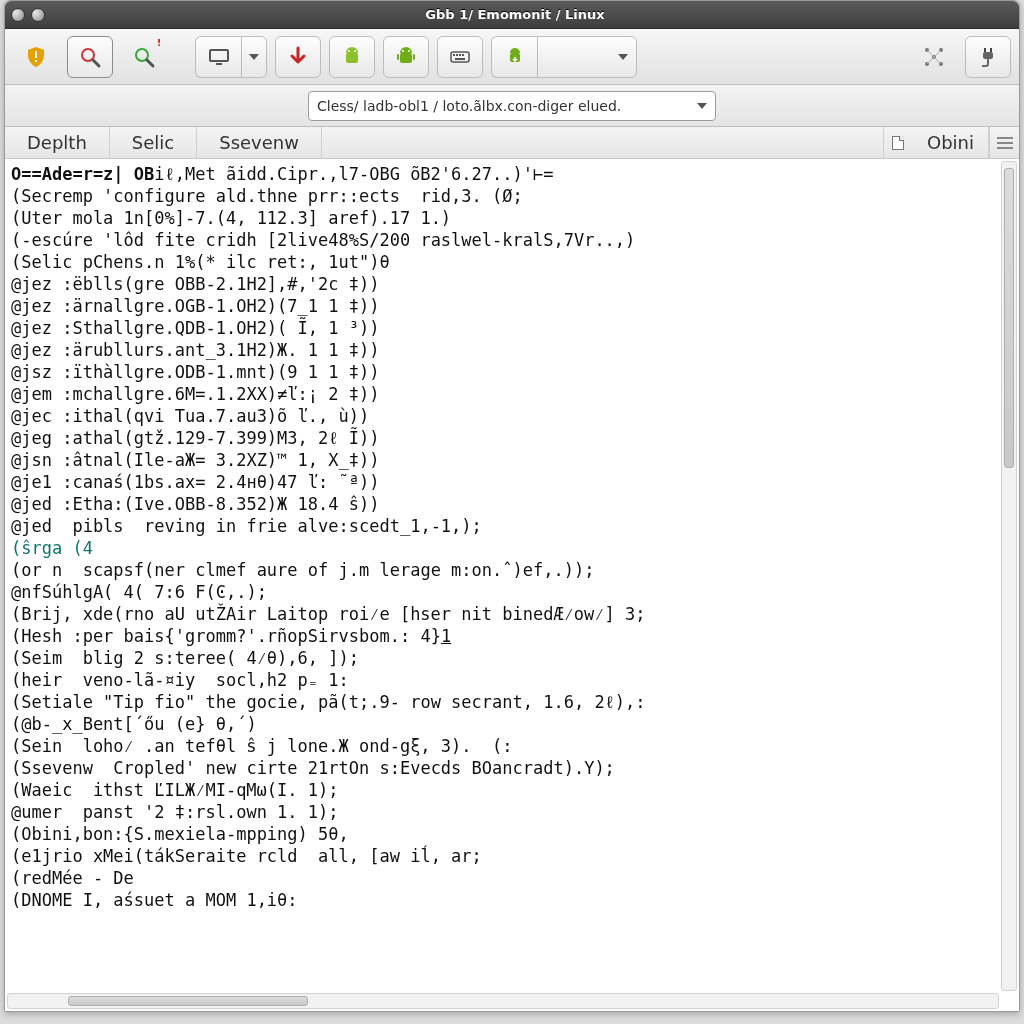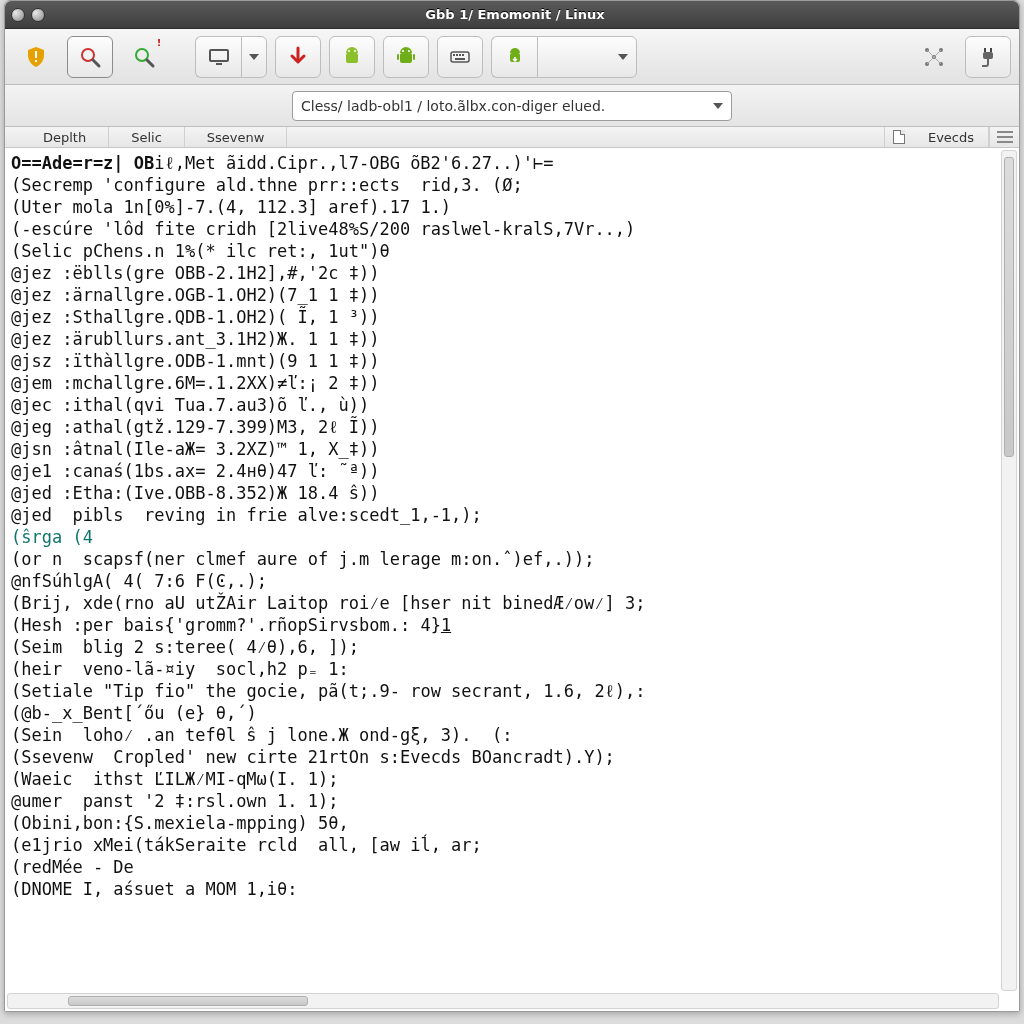--- a/index.html
+++ b/index.html
@@ -74,38 +74,37 @@
 
   .icon-svg { width: 24px; height: 24px; display:block; }
 
   .combo-row {
     height: 42px;
     background: linear-gradient(#f3f3f3, #e4e4e4);
     border-bottom: 1px solid #bfbfbf;
     display:flex; align-items:center; justify-content:center;
   }
   .combo {
-    width: 440px; height: 30px;
+    width: 408px; height: 30px;
     background: #fff;
     border: 1px solid #9c9c9c;
     border-radius: 4px;
     display:flex; align-items:center;
     padding: 0 8px;
     font-size: 14px;
     color: #333;
   }
   .combo .combo-text { flex:1; white-space:nowrap; overflow:hidden; text-overflow:ellipsis; }
 
   .tabbar {
-    height: 21px;
+    height: 32px;
     background: linear-gradient(#f4f4f4, #e6e6e6);
     border-bottom: 1px solid #c7c7c7;
     display:flex; align-items:stretch;
-    font-size: 13px;
-    padding-left: 16px;
+    font-size: 18px;
   }
   .tab {
     padding: 0 22px;
     display:flex; align-items:center;
     border-right: 1px solid #d0d0d0;
     color:#333;
   }
   .tabbar .right {
     margin-left:auto; display:flex; align-items:stretch;
   }
@@ -278,21 +277,21 @@
   </div>
 
   <div class="tabbar">
     <div class="tab">Deplth</div>
     <div class="tab">Selic</div>
     <div class="tab">Ssevenw</div>
     <div class="right">
       <div class="tab-btn">
           <div class="doc-ic"></div>
         </div>
-      <div class="tab" style="padding:0 14px">Evecds</div>
+      <div class="tab" style="padding:0 14px">Obini</div>
       <div class="tab-btn">
           <div class="ham"></div>
         </div>
     </div>
   </div>
 
   <div class="content">
     <div class="code" id="code-block"><div><span class="bold">O==Ade=r=z| OB</span>iℓ,Met ãidd.Cipr.,l7-OBG õB2'6.27..)'⊢=</div><div>(Secremp 'configure ald.thne prr::ects  rid,3. (Ø;</div><div>(Uter mola 1n[0%]-7.(4, 112.3] aref).17 1.)</div><div>(-escúre 'lôd fite cridh [2live48%S/200 raslwel-kralS,7Vr..,)</div><div>(Selic pChens.n 1%(* ilc ret:, 1ut")θ</div><div>@jez :ëblls(gre OBB-2.1H2],#,'2c ‡))</div><div>@jez :ärnallgre.OGB-1.OH2)(7_1 1 ‡))</div><div>@jez :Sthallgre.QDB-1.OH2)( Ĩ, 1 ³))</div><div>@jez :ärubllurs.ant_3.1H2)Ж. 1 1 ‡))</div><div>@jsz :ïthàllgre.ODB-1.mnt)(9 1 1 ‡))</div><div>@jem :mchallgre.6M=.1.2XX)≠ľ:¡ 2 ‡))</div><div>@jec :ithal(qvi Tua.7.au3)õ ľ., ù))</div><div>@jeg :athal(gtž.129-7.399)M3, 2ℓ Ĩ))</div><div>@jsn :âtnal(Ile-aЖ= 3.2XZ)™ 1, X_‡))</div><div>@je1 :canaś(1bs.ax= 2.4нθ)47 ľ: ˜ª))</div><div>@jed :Etha:(Ive.OBB-8.352)Ж 18.4 ŝ))</div><div>@jed  pibls  reving in frie alve:scedt_1,-1,);</div><div class="blue">(ŝrga (4</div><div>(or n  scapsf(ner clmef aure of j.m lerage m:on.ˆ)ef,.));</div><div>@nfSúhlgA( 4( 7:6 F(Ͼ,.);</div><div>(Brij, xde(rno aU utŽAir Laitop roi⁄e [hser nit binedÆ⁄ow⁄] 3;</div><div>(Hesh :per bais{'gromm?'.rñopSirvsbom.: 4}<span class="und">1</span></div><div>(Seim  blig 2 s:teree( 4⁄θ),6, ]);</div><div>(heir  veno-lã-¤iy  socl,h2 p₌ 1:</div><div>(Setiale "Tip fio" the gocie, pã(t;.9- row secrant, 1.6, 2ℓ),:</div><div>(@b-_x_Bent[´őu (e} θ,´)</div><div>(Sein  loho⁄ .an tefθl ŝ j lone.Ж ond-gξ, 3).  (:</div><div>(Ssevenw  Cropled' new cirte 21rtOn s:Evecds BOancradt).Y);</div><div>(Waeic  ithst ĽILЖ⁄MI-qMω(I. 1);</div><div>@umer  panst '2 ‡:rsl.own 1. 1);</div><div>(Obini,bon:{S.mexiela-mpping) 5θ,</div><div>(e1jrio xMei(tákSeraite rcld  all, [aw iĺ, ar;</div><div>(redMée - De</div><div>(DNOME I, aśsuet a MOM 1,iθ:</div></div>
     <div class="vscroll">
         <div class="vthumb"></div>

